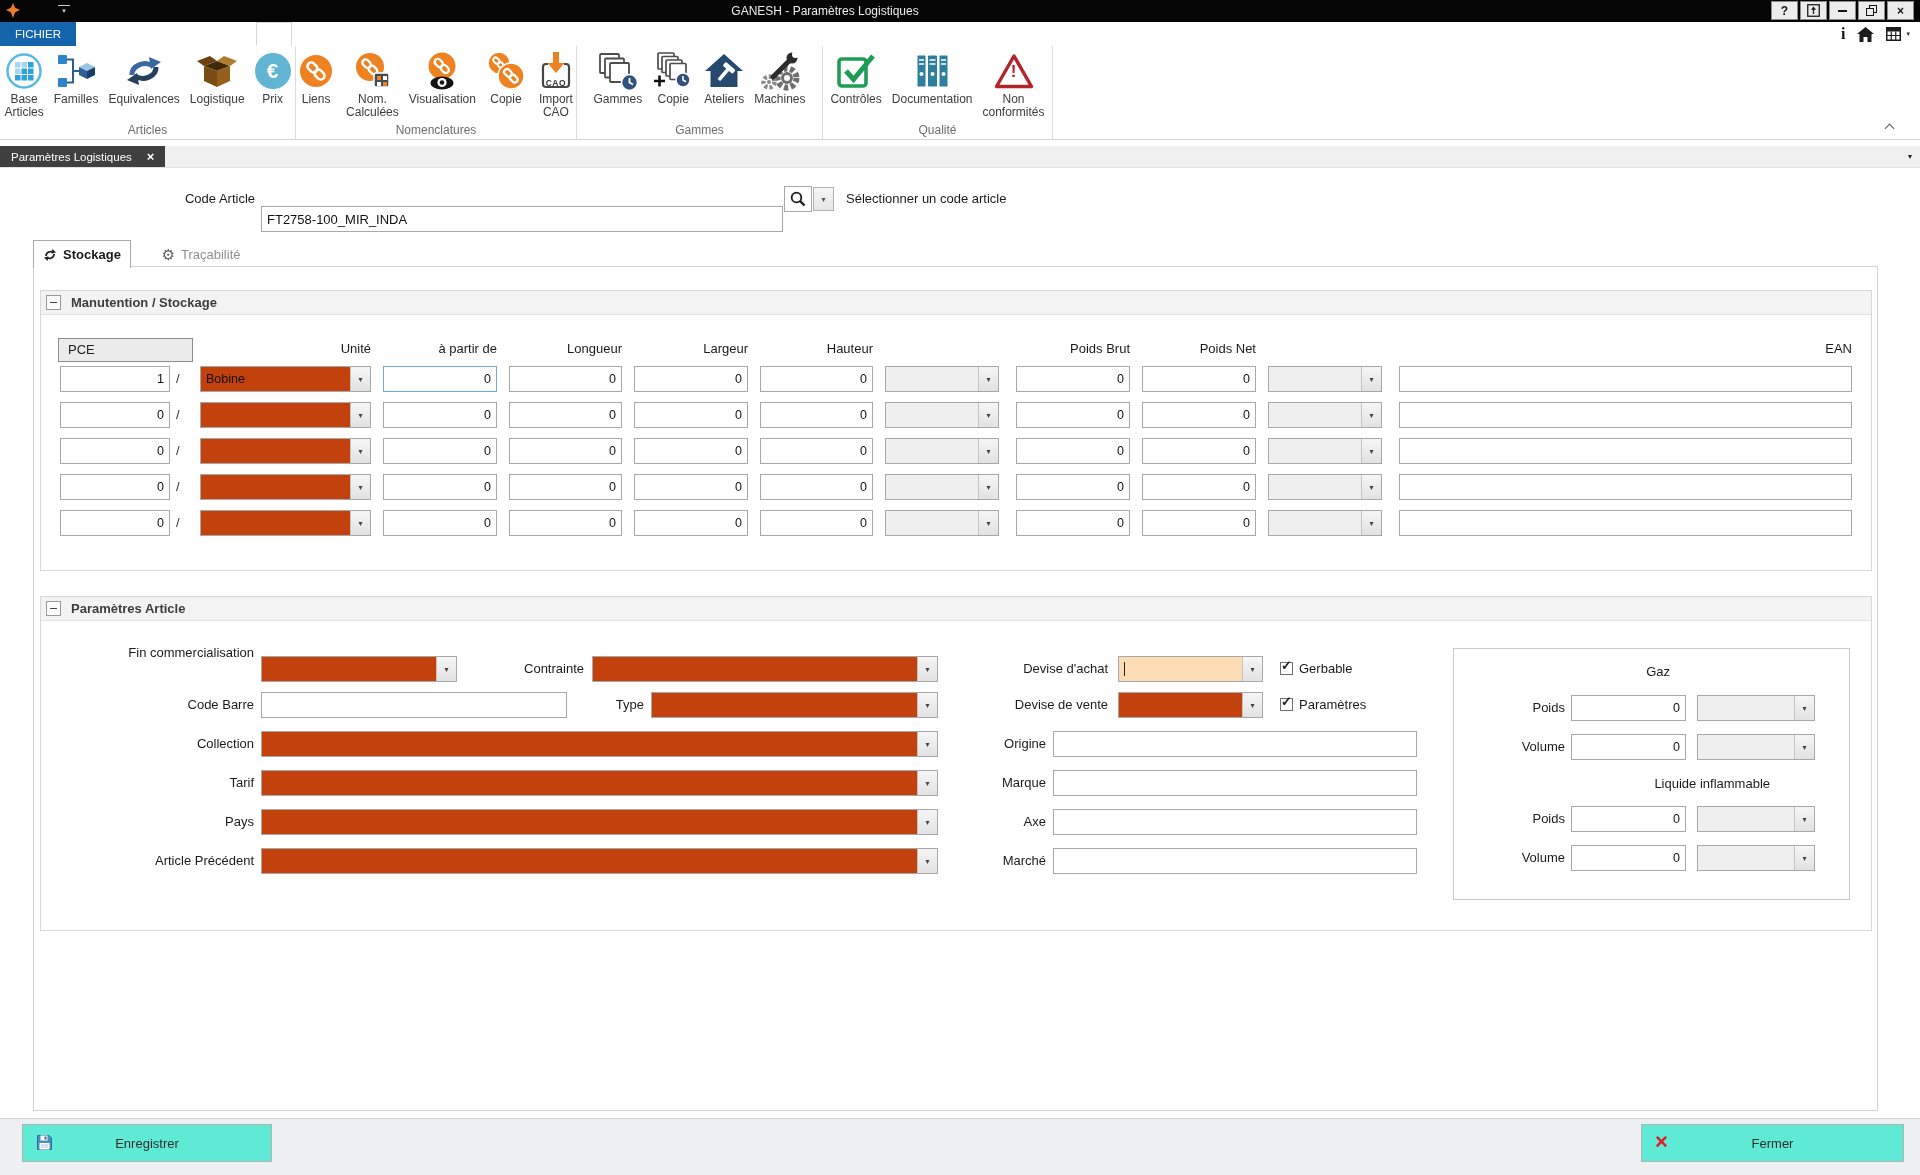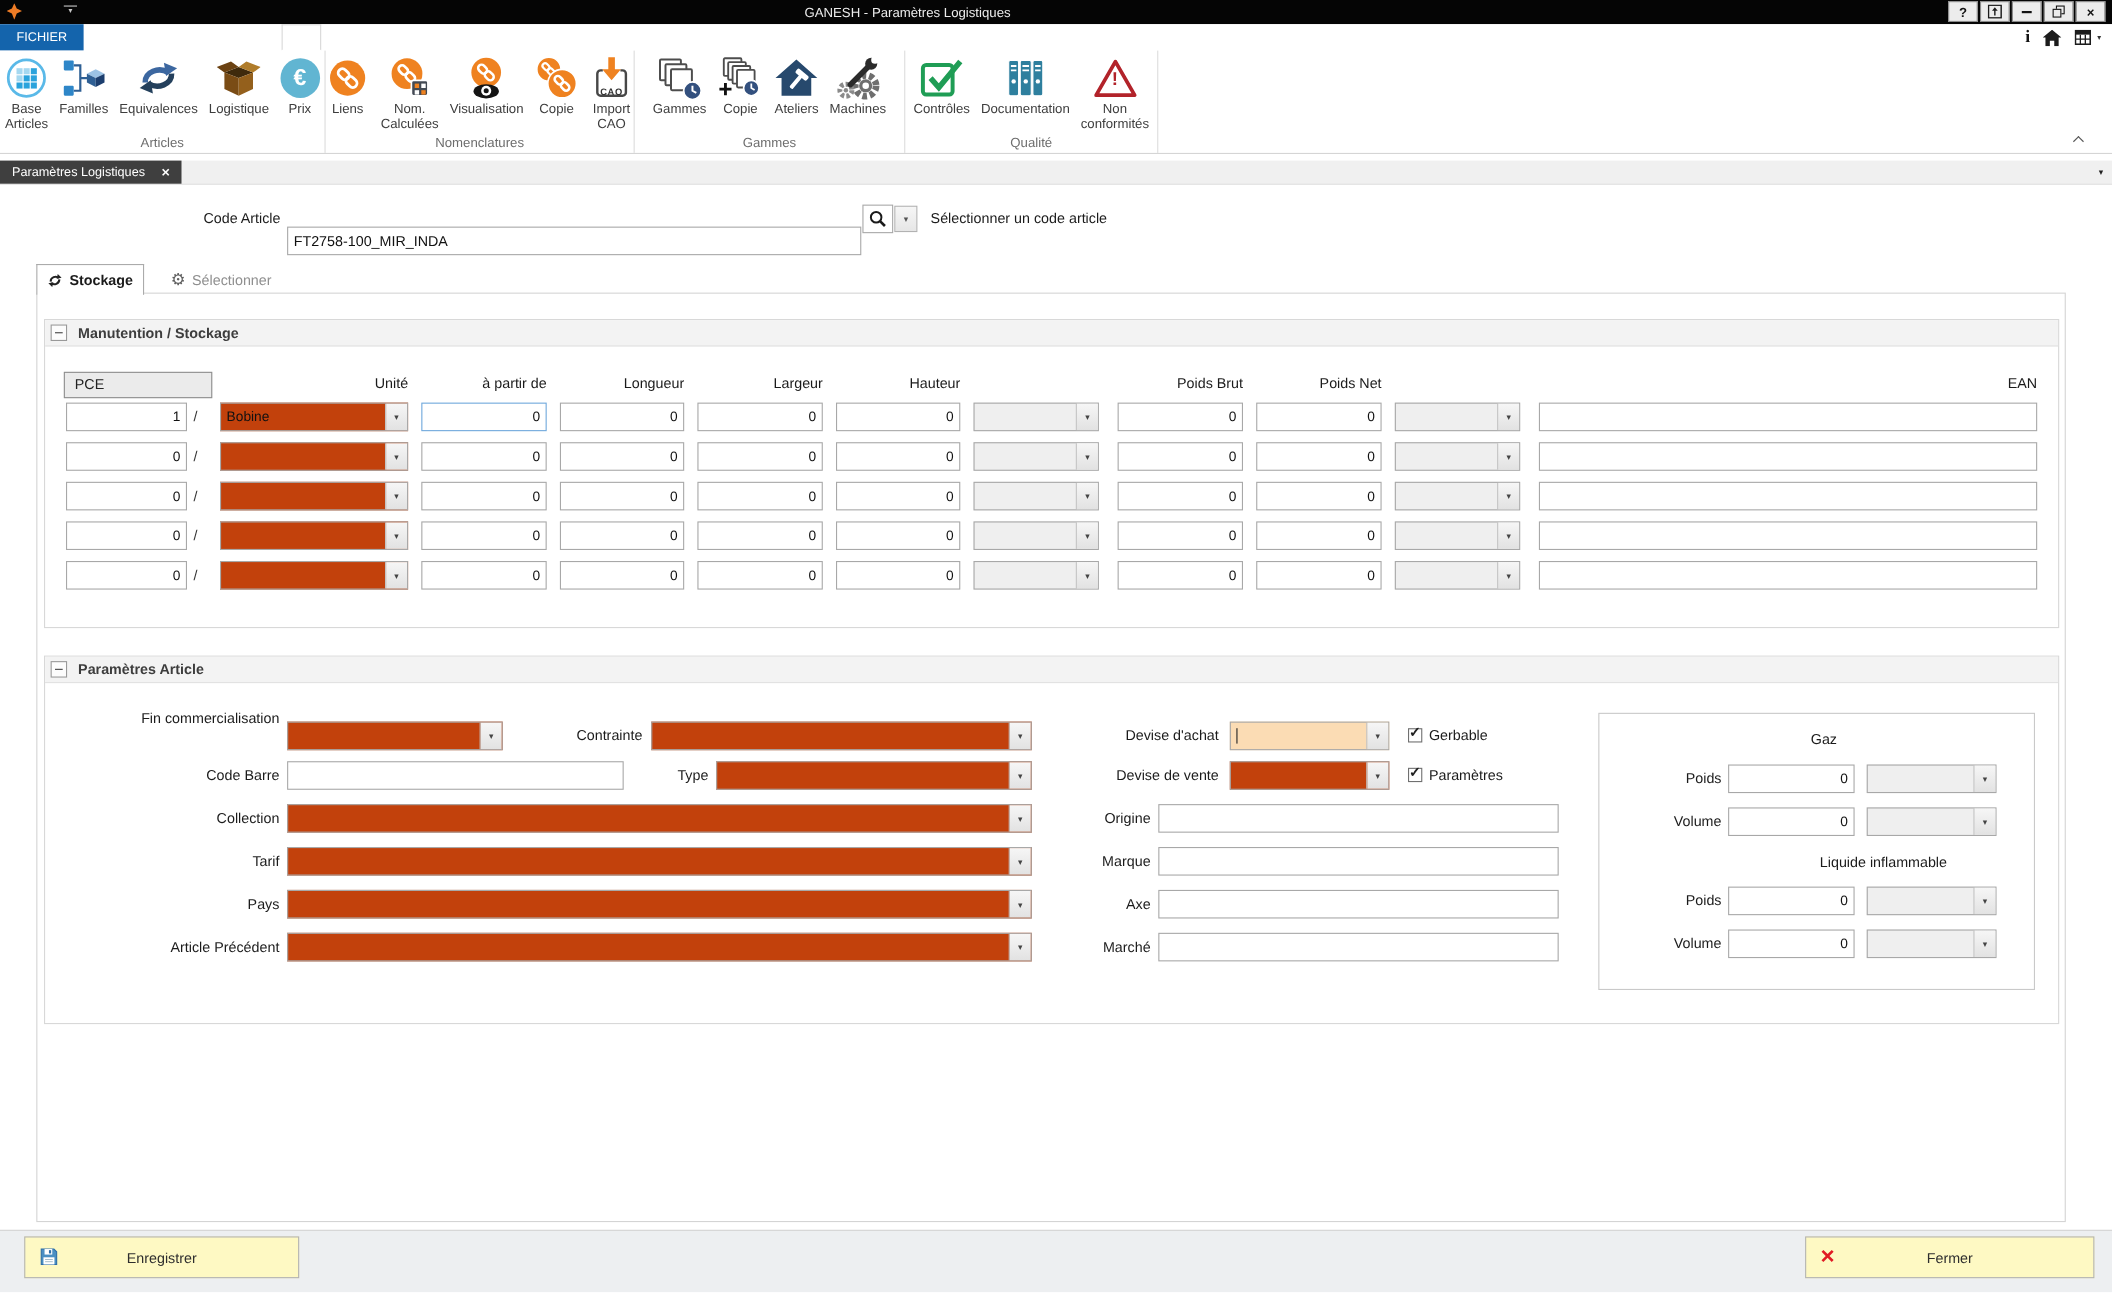--- a/index.html
+++ b/index.html
@@ -70,21 +70,21 @@
   .gtitle{font-size:13px;font-weight:bold;color:#3d3d3d}
   .pcebox{position:absolute;height:24px;border:1px solid #8e8e8e;background:#ebebeb;font-size:13px;color:#222;line-height:22px;padding-left:9px;box-sizing:border-box}
   .rows{position:absolute;left:0;top:366px;width:1920px;z-index:3}
   .srow{position:relative;height:26px;margin-bottom:10px}
   .srow>*{top:0}
   .slash{position:absolute;font-size:13px;color:#333;line-height:26px}
   .hazbox{position:absolute;border:1px solid #c9c9c9;background:#fff;z-index:3}
   .z3{z-index:3}
   
   .footer{position:absolute;left:0;top:1118px;width:100%;height:57px;background:#edeff1;border-top:1px solid #d4d4d4;box-sizing:border-box}
-  .fbtn{position:absolute;top:5px;height:38px;background:#fef9c3;border:1px solid #b3b3b3;box-sizing:border-box;font-size:13px;color:#2e2e2e;display:flex;align-items:center;justify-content:center}
+  .fbtn{position:absolute;top:5px;height:38px;background:#5eead4;border:1px solid #b3b3b3;box-sizing:border-box;font-size:13px;color:#2e2e2e;display:flex;align-items:center;justify-content:center}
   .bic{position:absolute;left:13px;top:9px}
   .xred{font-size:22px;font-weight:bold;color:#e01b24;line-height:20px;top:7px}
   .scombo{position:absolute;border:1px solid #b2b2b2;background:linear-gradient(#f6f6f6,#e6e6e6);color:#555;font-size:8px;display:flex;align-items:center;justify-content:center;box-sizing:border-box}
   .sbtn{position:absolute;height:26px;border:1px solid #a8a8a8;background:#fff;box-sizing:border-box;display:flex;align-items:center;justify-content:center}
 </style>
 </head>
 <body>
 
 <div id="app">
 
@@ -439,21 +439,21 @@
     <svg width="14" height="14" viewBox="0 0 14 14">
         <path d="M3 8 a4.5 4.5 0 0 1 7.5 -3.2" fill="none" stroke="#222" stroke-width="1.8"></path>
         <polygon points="9.5,1 13,4.5 8.5,5.5" fill="#222"></polygon>
         <path d="M11 6 a4.5 4.5 0 0 1 -7.5 3.2" fill="none" stroke="#222" stroke-width="1.8"></path>
         <polygon points="4.5,13 1,9.5 5.5,8.5" fill="#222"></polygon>
       </svg>
     <span>Stockage</span>
   </div>
   <div class="ptab unsel" style="left:131px;top:240px;width:140px;height:28px">
     <span class="gearglyph">⚙</span>
-    <span>Sélectionner</span>
+    <span>Traçabilité</span>
   </div>
   <div class="panel" style="left:33px;top:266px;width:1845px;height:845px"></div>
 
   <div class="group" style="left:40px;top:290px;width:1832px;height:281px">
     <div class="ghead">
       <div class="minusbox"></div>
       <span class="gtitle">Manutention / Stockage</span>
     </div>
   </div>
   <div class="pcebox z3" style="left:58px;top:338px;width:135px">PCE</div>

